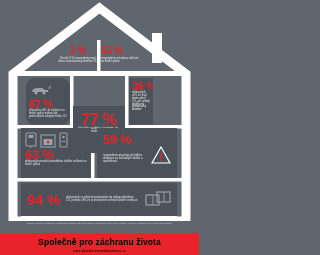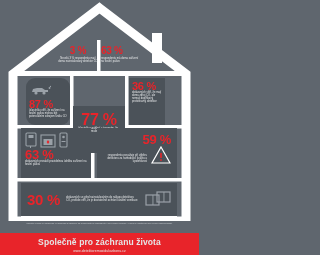--- a/index.html
+++ b/index.html
@@ -42,51 +42,51 @@
   #p3 .pct, #p74 .pct { font-size: 10px; }
   #p3 { text-align: center; }
   #p3 .pct { margin: 2px 0 2px 0; }
   #p3 .cap { text-align: center; padding: 0 1px; }
   #p74 .pct { margin: 2px 0 2px 1px; }
   #p74 .cap { padding-left: 1px; }
 
   
   #p87 { left: 26px;  top: 78px;  width: 44px; height: 47px; border-radius: 9px; }
   #p77 { left: 73px;  top: 78px;  width: 52px; height: 47px; margin-top: 28px; }
-  #p36 { left: 129px; top: 78px;  width: 36px; height: 47px; }
+  #p36 { left: 129px; top: 78px;  width: 24px; height: 47px; }
   #p87 .pct { font-size: 11px; }
   #p77 .pct { font-size: 16px; text-align: center; }
   #p36 .pct { font-size: 11px; }
   #p87, #p36 { padding: 3px; }
   #p77 { padding: 6px 5px 4px; }
 
   
   #p63 { left: 21px;  top: 128px; width: 70px; height: 50px; }
-  #p59 { left: 97px;  top: 128px; width: 80px; height: 50px; text-align: right; }
+  #p59 { left: 97px;  top: 128px; width: 80px; height: 50px; }
   #p63 .pct, #p59 .pct { font-size: 13px; }
   #p63 { padding: 4px; }
   #p59 { padding: 5px 6px; }
 
   
   #p34 { left: 21px;  top: 183px; width: 156px; height: 33px; padding: 4px 6px; }
   #p34 .pct { font-size: 15px; }
 
   .row-flex { display: flex; align-items: center; gap: 6px; height: 100%; }
   .icons-row { display: flex; align-items: flex-end; gap: 3px; }
 
   
   #disclaimer {
     position: absolute; left: 10px; top: 221px; width: 179px; height: 12px;
     color: #c9ced2; font-size: 2px; line-height: 1.3; text-align: center;
     padding-top: 1px;
   }
   
   #footer {
     position: absolute; left: 0; top: 233px; width: 199px; height: 22px;
-    background: #e8242a; color: #e5e5e5; text-align: center;
+    background: #e8242a; color: #000000; text-align: center;
   }
   #footer .f-title {
     font-size: 8.5px; font-weight: bold; padding-top: 4px; letter-spacing: 0.1px;
   }
   #footer .f-url { font-size: 3.4px; padding-top: 2px; letter-spacing: 0.1px; }
 
   
   #white-strip {
     position: absolute; left: 21px; top: 216px; width: 156px; height: 5px; background: #fff;
   }
@@ -178,21 +178,21 @@
       <svg width="20" height="18" viewBox="0 0 20 18">
         <path d="M10 1 L19 17 L1 17 Z" fill="none" stroke="#ffffff" stroke-width="1.2"></path>
         <rect x="9.2" y="7" width="1.6" height="5" fill="#e8242a"></rect>
         <rect x="9.2" y="13.2" width="1.6" height="1.6" fill="#e8242a"></rect>
       </svg>
     </div>
   </div>
 
   <div class="panel" id="p34">
     <div class="row-flex">
-      <div class="pct">30 %</div>
+      <div class="pct">94 %</div>
       <div class="cap" style="flex:1;">dotázaných se před nainstalováním do nákupu detektoru CO, protože věří, že je dostatečně ochrání kvalitní ventilace</div>
       <svg width="26" height="18" viewBox="0 0 26 18">
         <rect x="1" y="4" width="13" height="10" fill="none" stroke="#9aa1a8" stroke-width="1.2"></rect>
         <rect x="7.5" y="4" width="0.9" height="10" fill="#9aa1a8"></rect>
         <rect x="12" y="1" width="13" height="10" fill="none" stroke="#9aa1a8" stroke-width="1.2"></rect>
         <rect x="18.5" y="1" width="0.9" height="10" fill="#9aa1a8"></rect>
       </svg>
     </div>
   </div>
 

